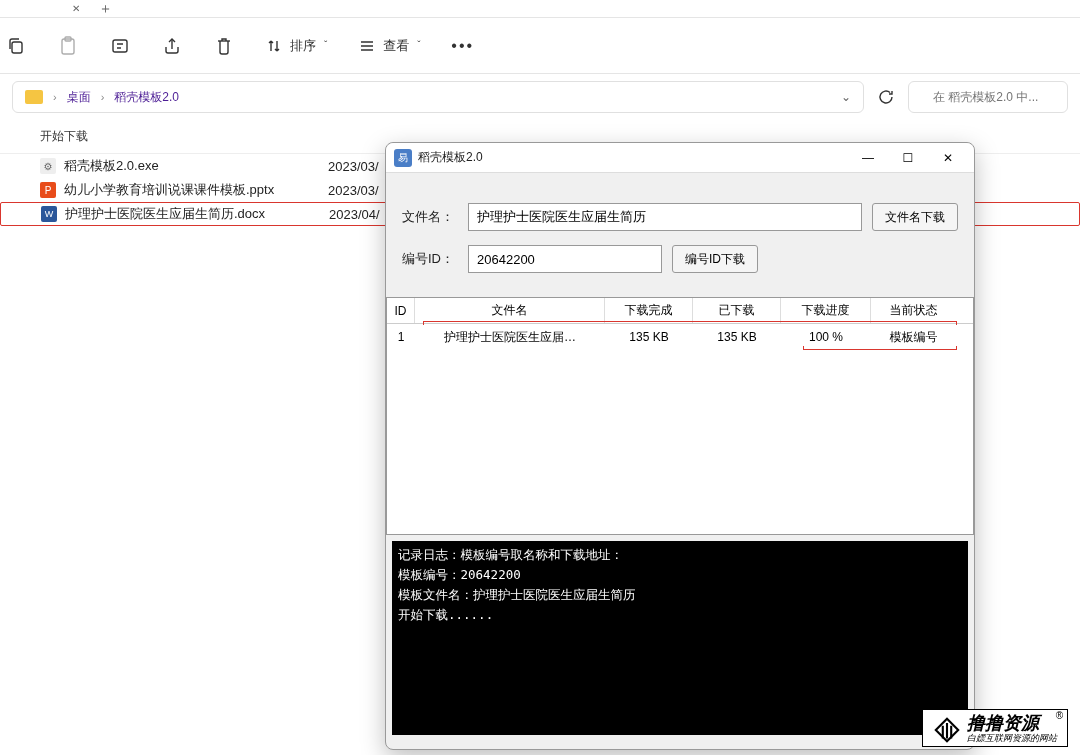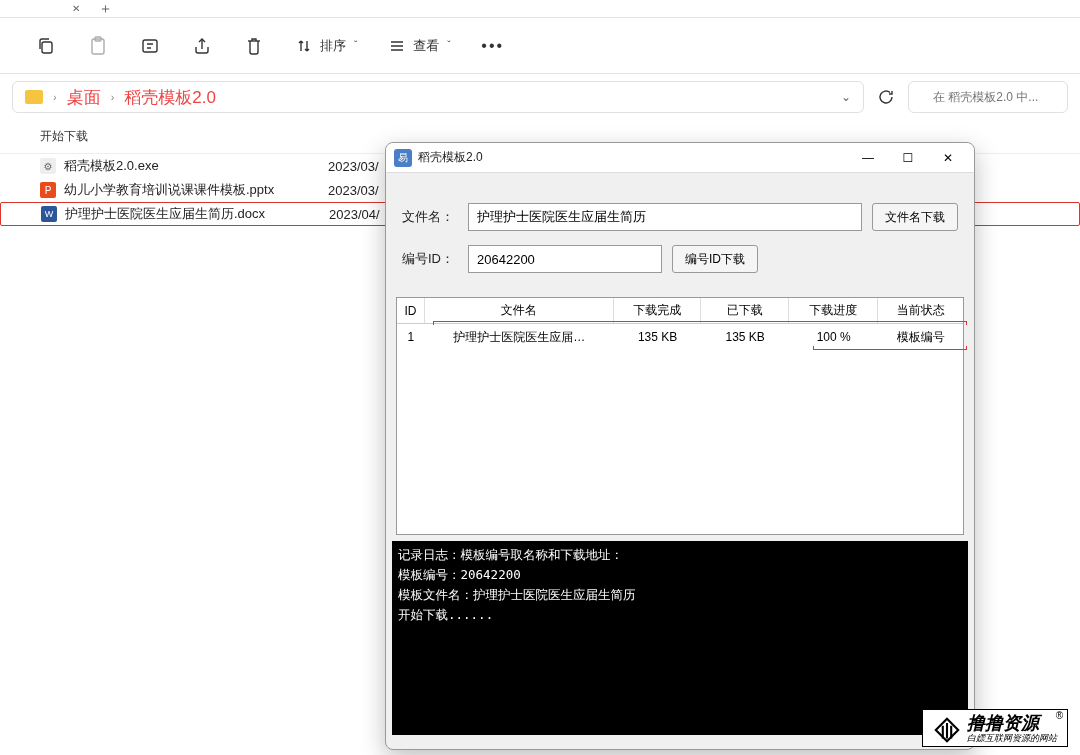--- a/index.html
+++ b/index.html
@@ -1,27 +1,27 @@
 <!DOCTYPE html>
 <html><head>
 <meta charset="utf-8">
 <style>
 *{box-sizing:border-box;margin:0;padding:0;font-family:"Microsoft YaHei",Arial,sans-serif}
 body{background:#fff;width:1080px;height:755px;position:relative;overflow:hidden}
 .tab-bar{height:18px;border-bottom:1px solid #e5e5e5;display:flex;align-items:center;padding-left:72px;gap:18px}
 .tab-close{color:#666;font-size:10px;cursor:pointer}
 .tab-add{color:#666;font-size:14px;cursor:pointer}
-.toolbar{height:56px;display:flex;align-items:center;padding:0 36px;gap:32px;border-bottom:1px solid #e5e5e5}
+.toolbar{height:56px;display:flex;align-items:center;padding:0 6px;gap:32px;border-bottom:1px solid #e5e5e5}
 .tool-btn{width:20px;height:20px;display:flex;align-items:center;justify-content:center;color:#333;cursor:pointer}
 .tool-group{display:flex;align-items:center;gap:8px;color:#333;font-size:13px;cursor:pointer}
 .breadcrumb-row{height:46px;display:flex;align-items:center;padding:0 12px;gap:12px}
 .crumbs{flex:1;display:flex;align-items:center;gap:10px;border:1px solid #e0e0e0;border-radius:6px;height:32px;padding:0 12px}
 .folder-icon{width:18px;height:14px;background:#f5c542;border-radius:2px}
 .crumb-sep{color:#888;font-size:11px}
-.crumb{font-size:17px;color:#ef4444}
+.crumb{font-size:12px;color:#4c1d95}
 .search-box{border:1px solid #e0e0e0;border-radius:6px;height:32px;width:160px;padding:0 24px;display:flex;align-items:center;gap:6px}
 .search-box input{border:none;outline:none;font-size:12px;color:#666;width:110px}
 .file-header{display:flex;padding:0 40px 0 40px;height:34px;align-items:center;font-size:12px;color:#333;border-bottom:1px solid #eee}
 .col-name{width:280px}
 .col-date{width:80px}
 .file-row{display:flex;align-items:center;height:24px;padding:0 40px;font-size:13px;color:#222}
 .file-row.hl{border:1.5px solid #d9362e;border-radius:2px}
 .icon-sm{width:16px;height:16px;display:inline-flex;align-items:center;justify-content:center;margin-right:8px;font-size:10px;border-radius:2px}
 .icon-exe{background:#eee;color:#666}
 .icon-pptx{background:#e84c1a;color:#fff}
@@ -31,21 +31,21 @@
 .title-bar{height:30px;display:flex;align-items:center;padding:0 8px;background:#fff;border-radius:8px 8px 0 0;border-bottom:1px solid #ddd}
 .app-icon{width:18px;height:18px;background:#4a7ec7;border-radius:3px;display:flex;align-items:center;justify-content:center;color:#fff;font-size:10px;margin-right:6px}
 .title-txt{font-size:12px;color:#222;flex:1}
 .win-btns{display:flex;gap:4px}
 .win-btn{width:36px;height:24px;display:flex;align-items:center;justify-content:center;cursor:pointer;font-size:12px;border-radius:4px}
 .form-area{padding:30px 16px 10px 16px;background:#f0f0f0}
 .form-row{display:flex;align-items:center;margin-bottom:14px;gap:10px}
 .form-lbl{font-size:13px;color:#222;width:56px}
 .form-input{flex:1;height:28px;border:1px solid #999;background:#fff;padding:0 8px;font-size:13px;outline:none}
 .form-btn{height:28px;padding:0 12px;border:1px solid #999;background:#f5f5f5;font-size:12px;cursor:pointer;border-radius:3px}
-.grid-area{margin:0 10px;background:#fff;border:1px solid #999;height:238px}
+.grid-area{margin:0 0;background:#fff;border:1px solid #999;height:238px}
 .grid-head{display:flex;height:26px;border-bottom:1px solid #ccc;background:#fff;font-size:12px}
 .gh{display:flex;align-items:center;justify-content:center;border-right:1px solid #ddd}
 .gc-id{width:28px}
 .gc-name{width:190px}
 .gc-size{width:88px}
 .gc-dl{width:88px}
 .gc-prog{width:90px}
 .gc-stat{width:85px;border-right:none}
 .grid-row{display:flex;height:26px;font-size:12px;align-items:center}
 .grid-row .gc{display:flex;align-items:center;justify-content:center}

